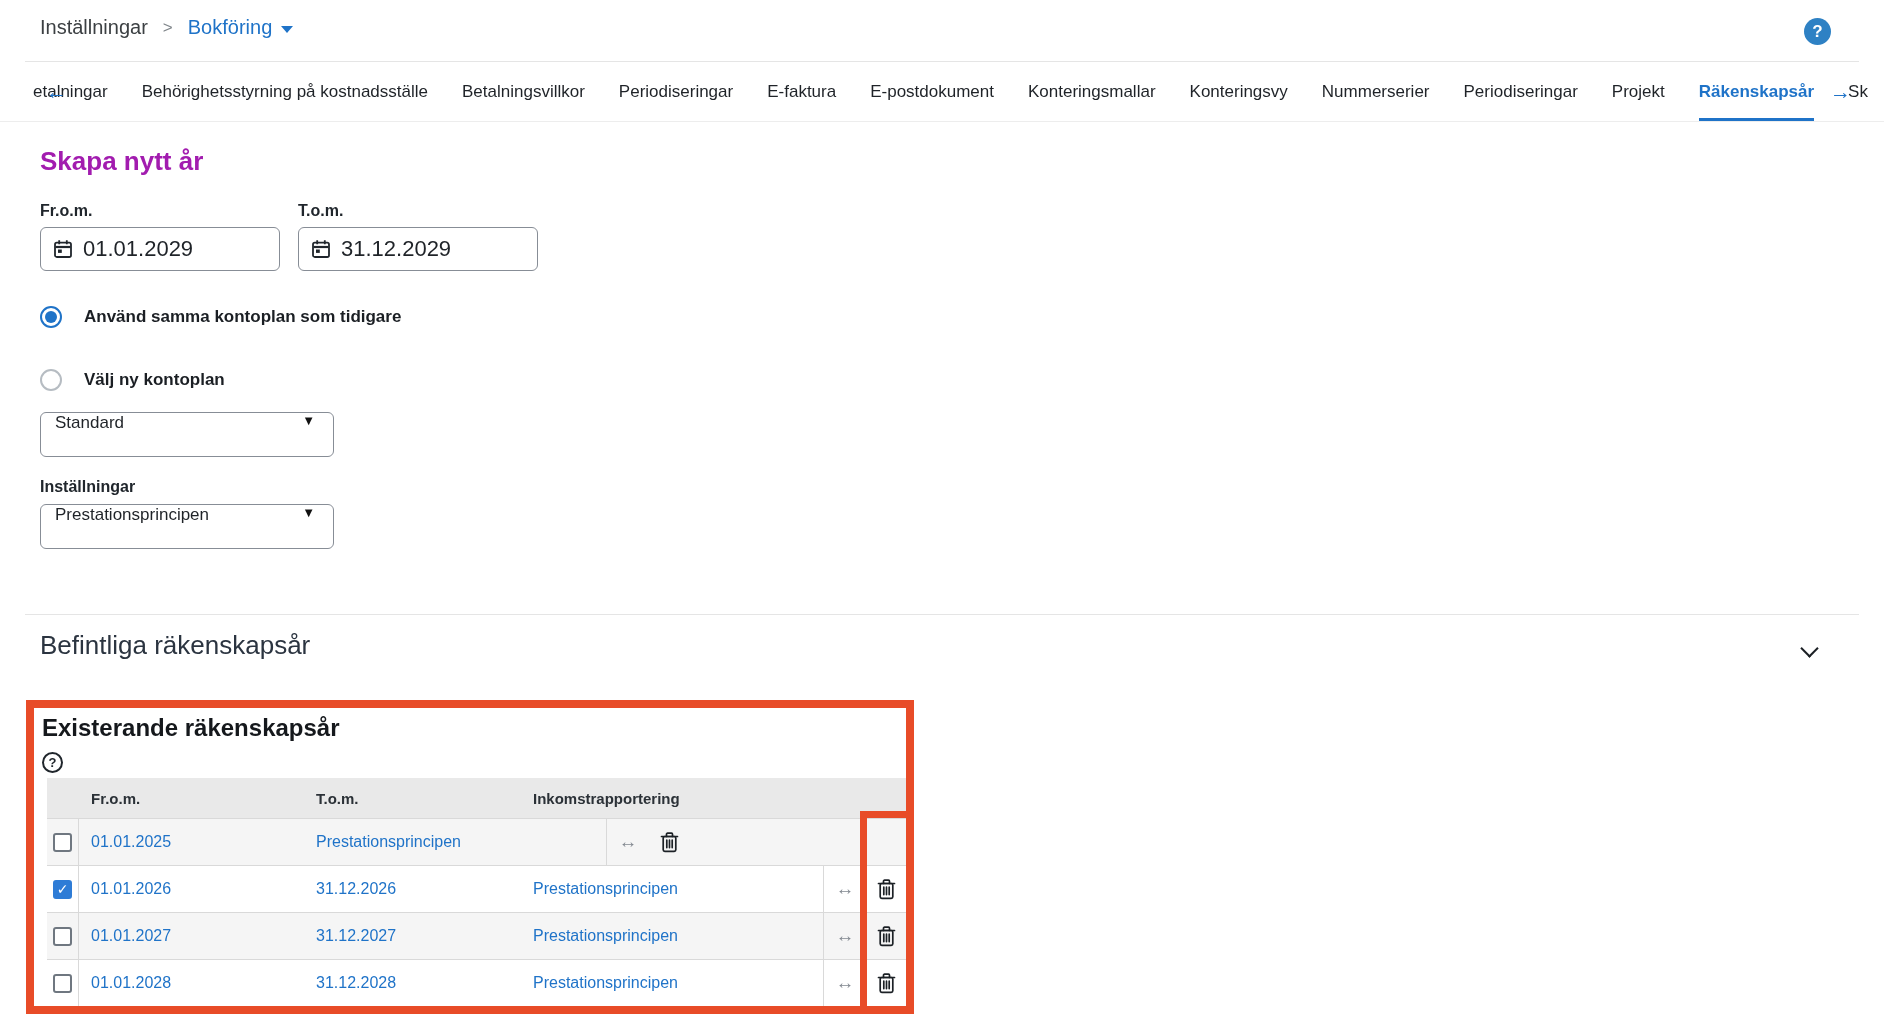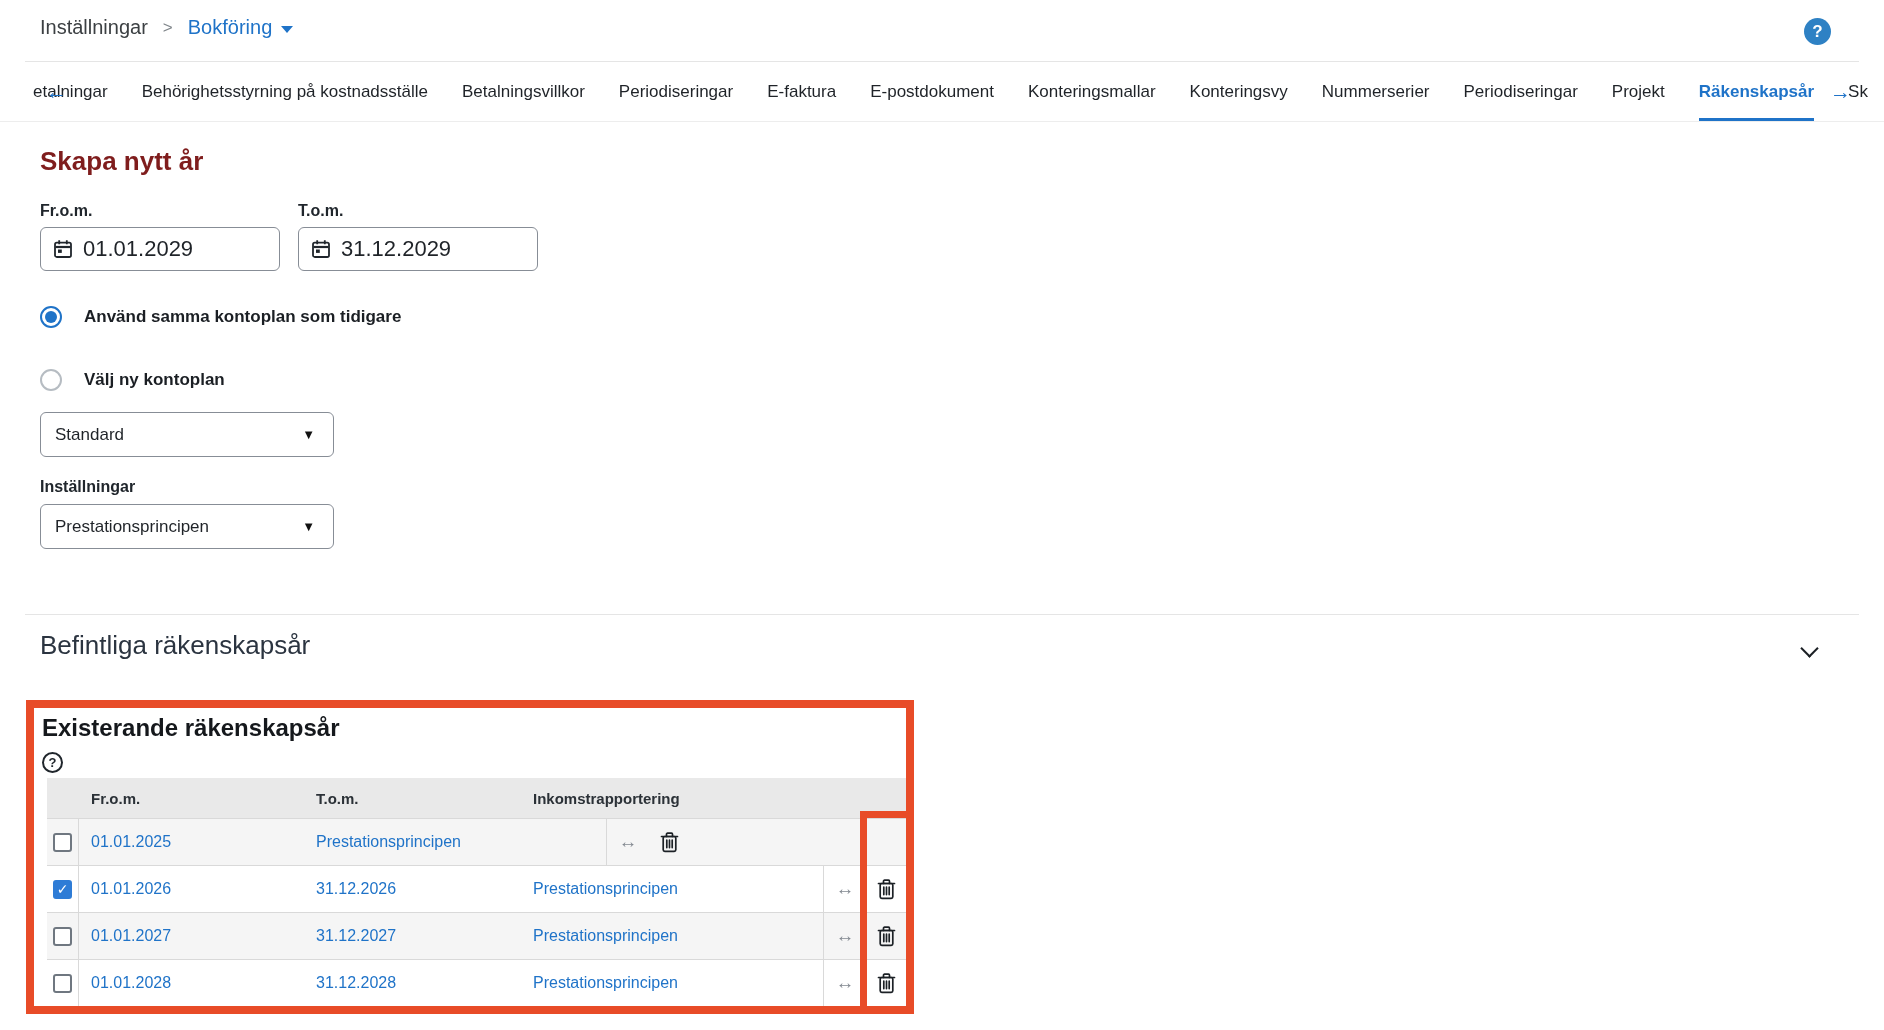--- a/index.html
+++ b/index.html
@@ -34,39 +34,39 @@
     cursor:pointer;flex:0 0 auto}
   .tab.selected{color:var(--accent);font-weight:700}
   .tab.selected::after{content:"";position:absolute;left:0;right:0;bottom:0;height:3px;
     background:var(--accent)}
   .scroll-arrow{position:absolute;top:0;height:59px;display:flex;align-items:center;
     color:var(--accent);font-size:21px;font-weight:700;cursor:pointer}
   .scroll-arrow.left{left:46px}
   .scroll-arrow.right{left:1830px}
 
   
-  .h1{position:absolute;left:40px;top:146px;font-size:26px;font-weight:700;color:#7f1d1d}
+  .h1{position:absolute;left:40px;top:146px;font-size:26px;font-weight:700;color:#a21caf}
   .field-label{position:absolute;font-size:16px;font-weight:600;color:#20262c}
   .lbl-from{left:40px;top:202px}
   .lbl-to{left:298px;top:202px}
   .date-input{position:absolute;top:227px;width:240px;height:44px;border:1px solid var(--input-border);
     border-radius:6px;background:#fff;display:flex;align-items:center;gap:10px;padding-left:12px;
     font-size:22px;cursor:text}
   .di-from{left:40px}.di-to{left:298px}
   .cal-icon{flex:0 0 auto;display:flex}
 
   .radio-row{position:absolute;left:40px;display:flex;align-items:center;gap:22px;cursor:pointer}
   .rr1{top:306px}.rr2{top:369px}
   .radio{width:22px;height:22px;border-radius:50%;border:2px solid #b6bcc2;background:#fff;flex:0 0 auto}
   .radio.sel{border-color:var(--accent);position:relative}
   .radio.sel::after{content:"";position:absolute;inset:3px;border-radius:50%;background:var(--accent)}
   .radio-label{font-size:17px;font-weight:600;color:#1b1f24}
 
   .select{position:absolute;left:40px;width:294px;height:45px;border:1px solid var(--input-border);
-    border-radius:6px;background:#fff;display:flex;align-items:center;justify-content:space-between;
+    border-radius:6px;background:#fff;display:flex;justify-content:space-between;
     padding:0 18px 0 14px;font-size:17px;cursor:pointer}
   .sel1{top:412px}.sel2{top:504px}
   .select .tri{font-size:13px;color:#111}
   .lbl-bok{left:40px;top:478px}
 
   .d2{top:614px}
   .h2{position:absolute;left:40px;top:630px;font-size:26px;font-weight:400;color:var(--ink-soft)}
   .collapse-chevron{position:absolute;left:1802px;top:642px;width:15px;height:15px;cursor:pointer}
   .collapse-chevron::before{content:"";position:absolute;left:1px;top:0;width:11px;height:11px;
     border-right:2.6px solid #1b1f24;border-bottom:2.6px solid #1b1f24;transform:rotate(45deg)}

